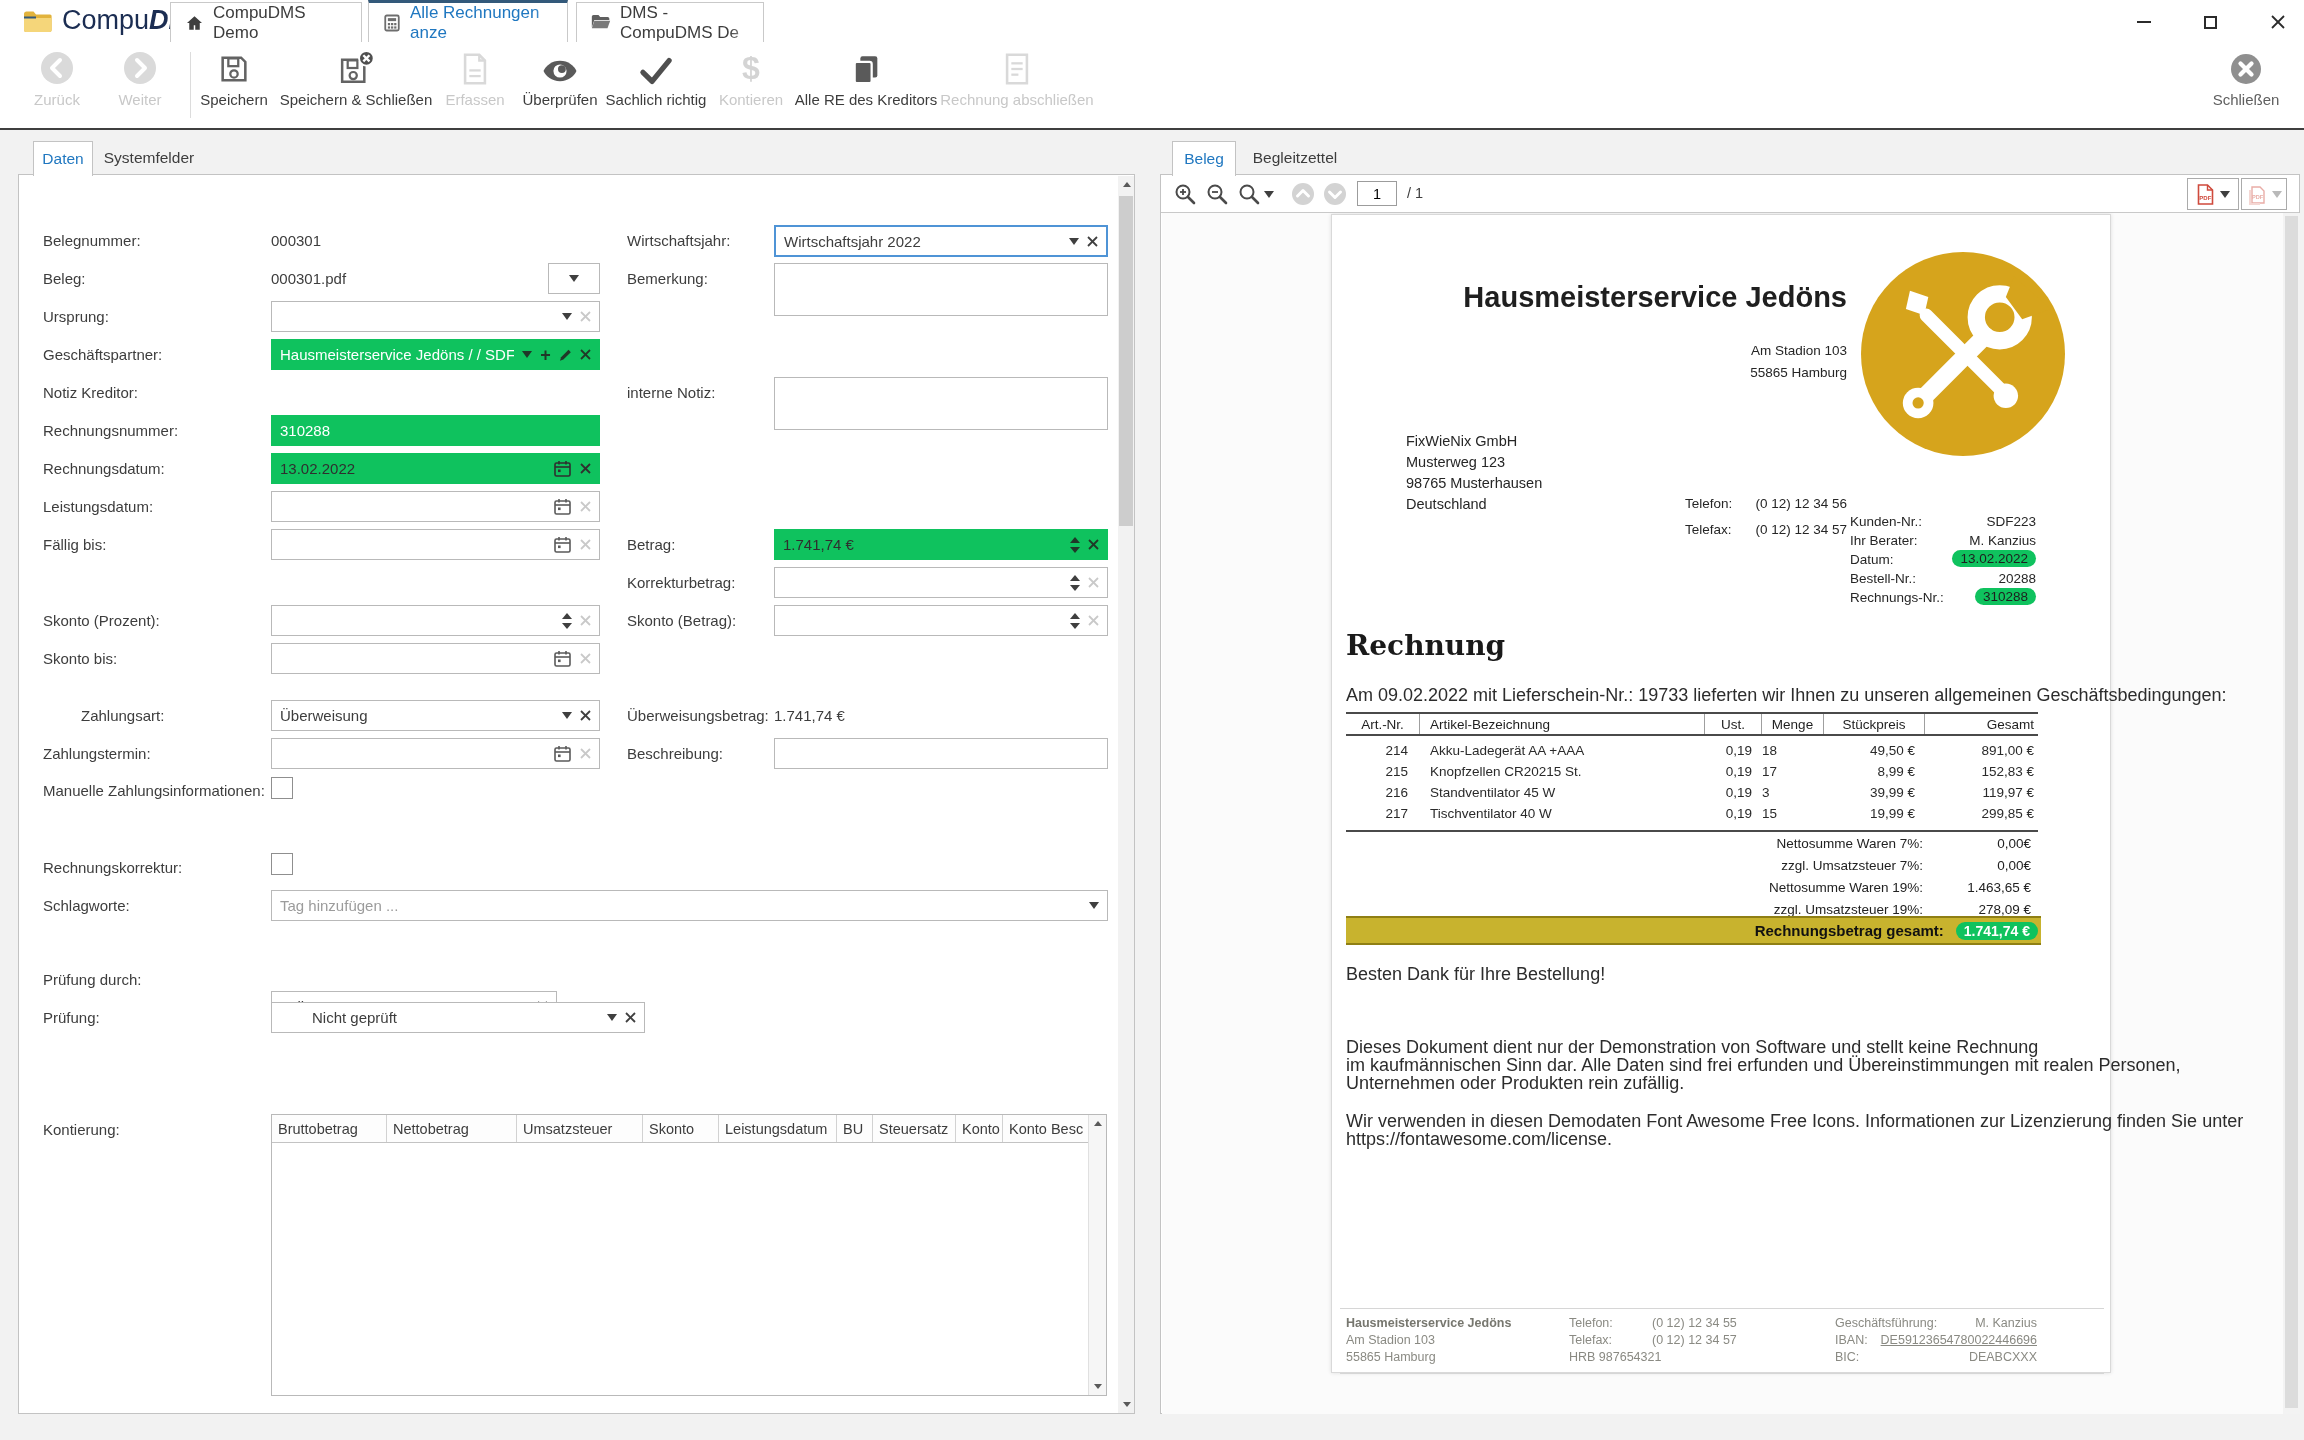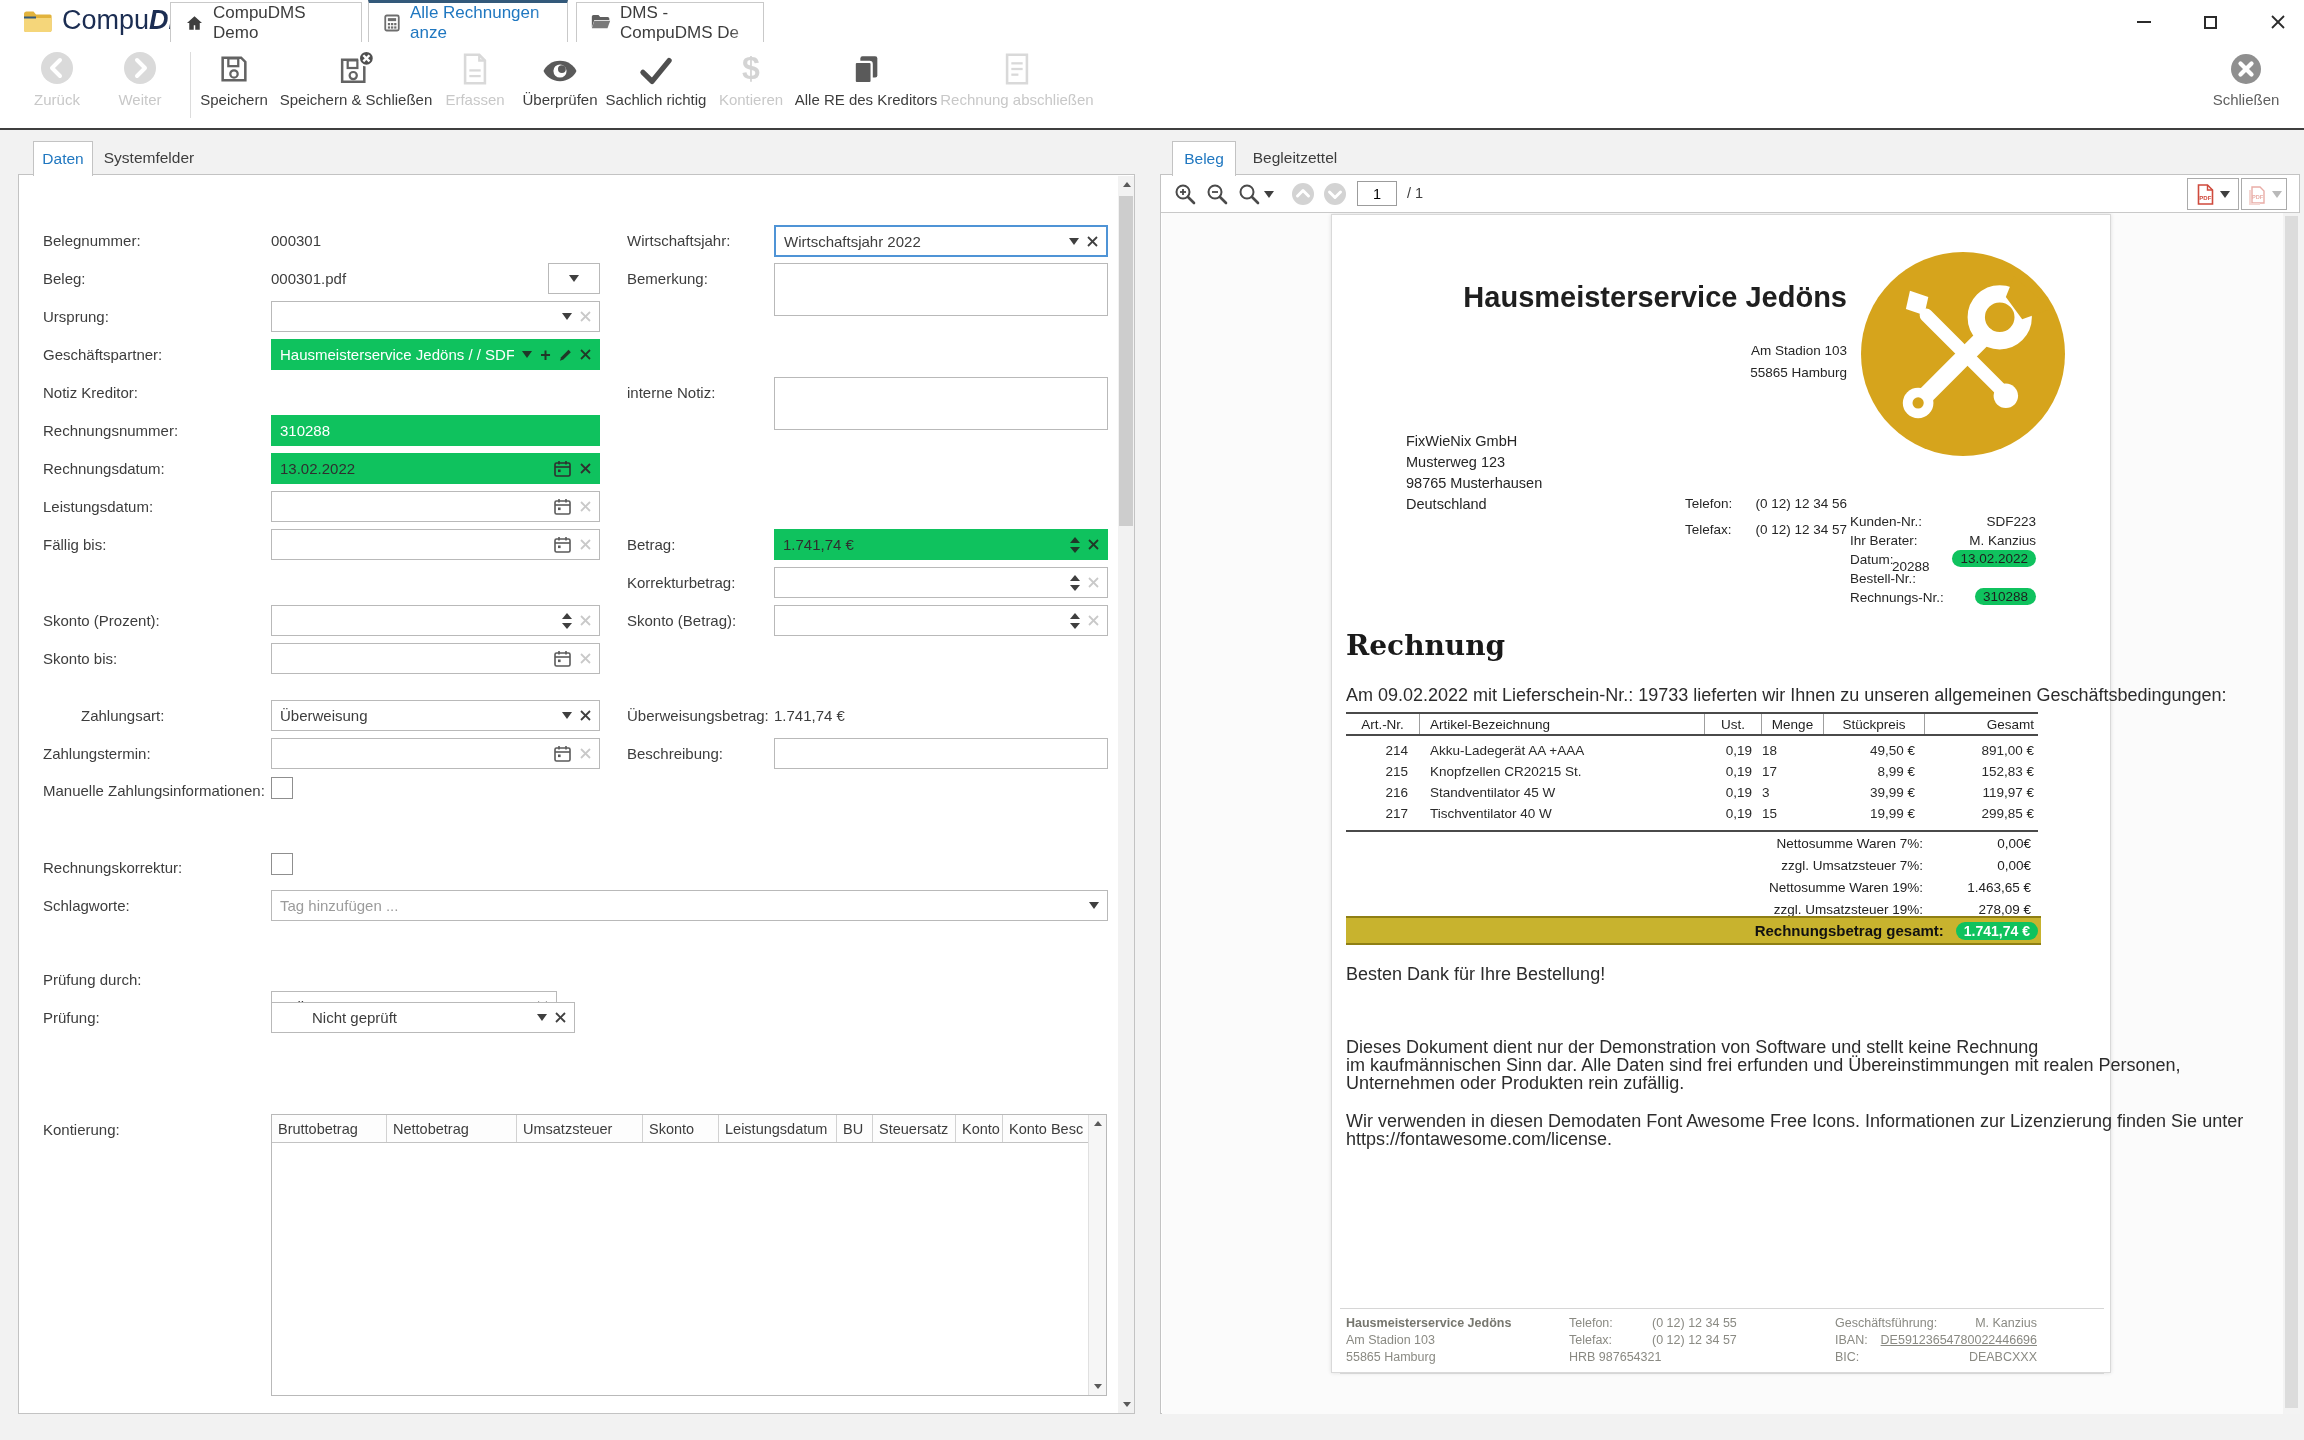--- a/index.html
+++ b/index.html
@@ -442,21 +442,21 @@
     <div class="fld" style="left:252px;top:789px;width:286px;margin-top:27px;">
       <span class="val">Felix Mustermann</span>
       <span class="tri"></span>
       <svg class="xm" viewBox="0 0 11 11">
           <line x1="1" y1="1" x2="10" y2="10"></line>
           <line x1="10" y1="1" x2="1" y2="10"></line>
         </svg>
     </div>
 
     <div class="row-label" style="left:24px;top:834px;">Prüfung:</div>
-    <div class="fld" style="left:252px;top:827px;width:304px;padding-left:40px;">
+    <div class="fld" style="left:252px;top:827px;width:374px;padding-left:40px;">
       <span class="val">Nicht geprüft</span>
       <span class="tri"></span>
       <svg class="xm" viewBox="0 0 11 11">
           <line x1="1" y1="1" x2="10" y2="10"></line>
           <line x1="10" y1="1" x2="1" y2="10"></line>
         </svg>
     </div>
 
     <div class="row-label" style="left:608px;top:57px;">Wirtschaftsjahr:</div>
     <div class="fld focus" style="left:755px;top:50px;width:334px;height:32px;">
@@ -643,21 +643,21 @@
         <div class="inv" style="left:74px;top:260px;font-size:14.5px;">98765 Musterhausen</div>
         <div class="inv" style="left:74px;top:281px;font-size:14.5px;">Deutschland</div>
 
         <div class="irow" style="left:518px;top:299px;">Kunden-Nr.:</div>
         <div class="irow" style="left:560px;top:299px;width:144px;text-align:right;">SDF223</div>
         <div class="irow" style="left:518px;top:318px;">Ihr Berater:</div>
         <div class="irow" style="left:560px;top:318px;width:144px;text-align:right;">M. Kanzius</div>
         <div class="irow" style="left:518px;top:337px;">Datum:</div>
         <div class="irow" style="left:560px;top:335px;width:144px;text-align:right;"><span class="pill">13.02.2022</span></div>
         <div class="irow" style="left:518px;top:356px;">Bestell-Nr.:</div>
-        <div class="irow" style="left:560px;top:344px;width:144px;text-align:left;">20288</div>
+        <div class="irow" style="left:560px;top:356px;width:144px;text-align:right;">20288</div>
         <div class="irow" style="left:518px;top:375px;">Rechnungs-Nr.:</div>
         <div class="irow" style="left:560px;top:373px;width:144px;text-align:right;"><span class="pill">310288</span></div>
 
         <div class="inv" style="left:14px;top:414px;font-family:'DejaVu Serif',serif;font-size:28px;font-weight:bold;color:#1a1a1a;">Rechnung</div>
         <div class="inv inv-line" style="left:14px;top:470px;">Am 09.02.2022 mit Lieferschein-Nr.: 19733 lieferten wir Ihnen zu unseren allgemeinen Geschäftsbedingungen:</div>
 
         <div id="itable">
           <div id="ithead">
             <div class="hc h0">Art.-Nr.</div>
             <div class="hc h1">Artikel-Bezeichnung</div>

